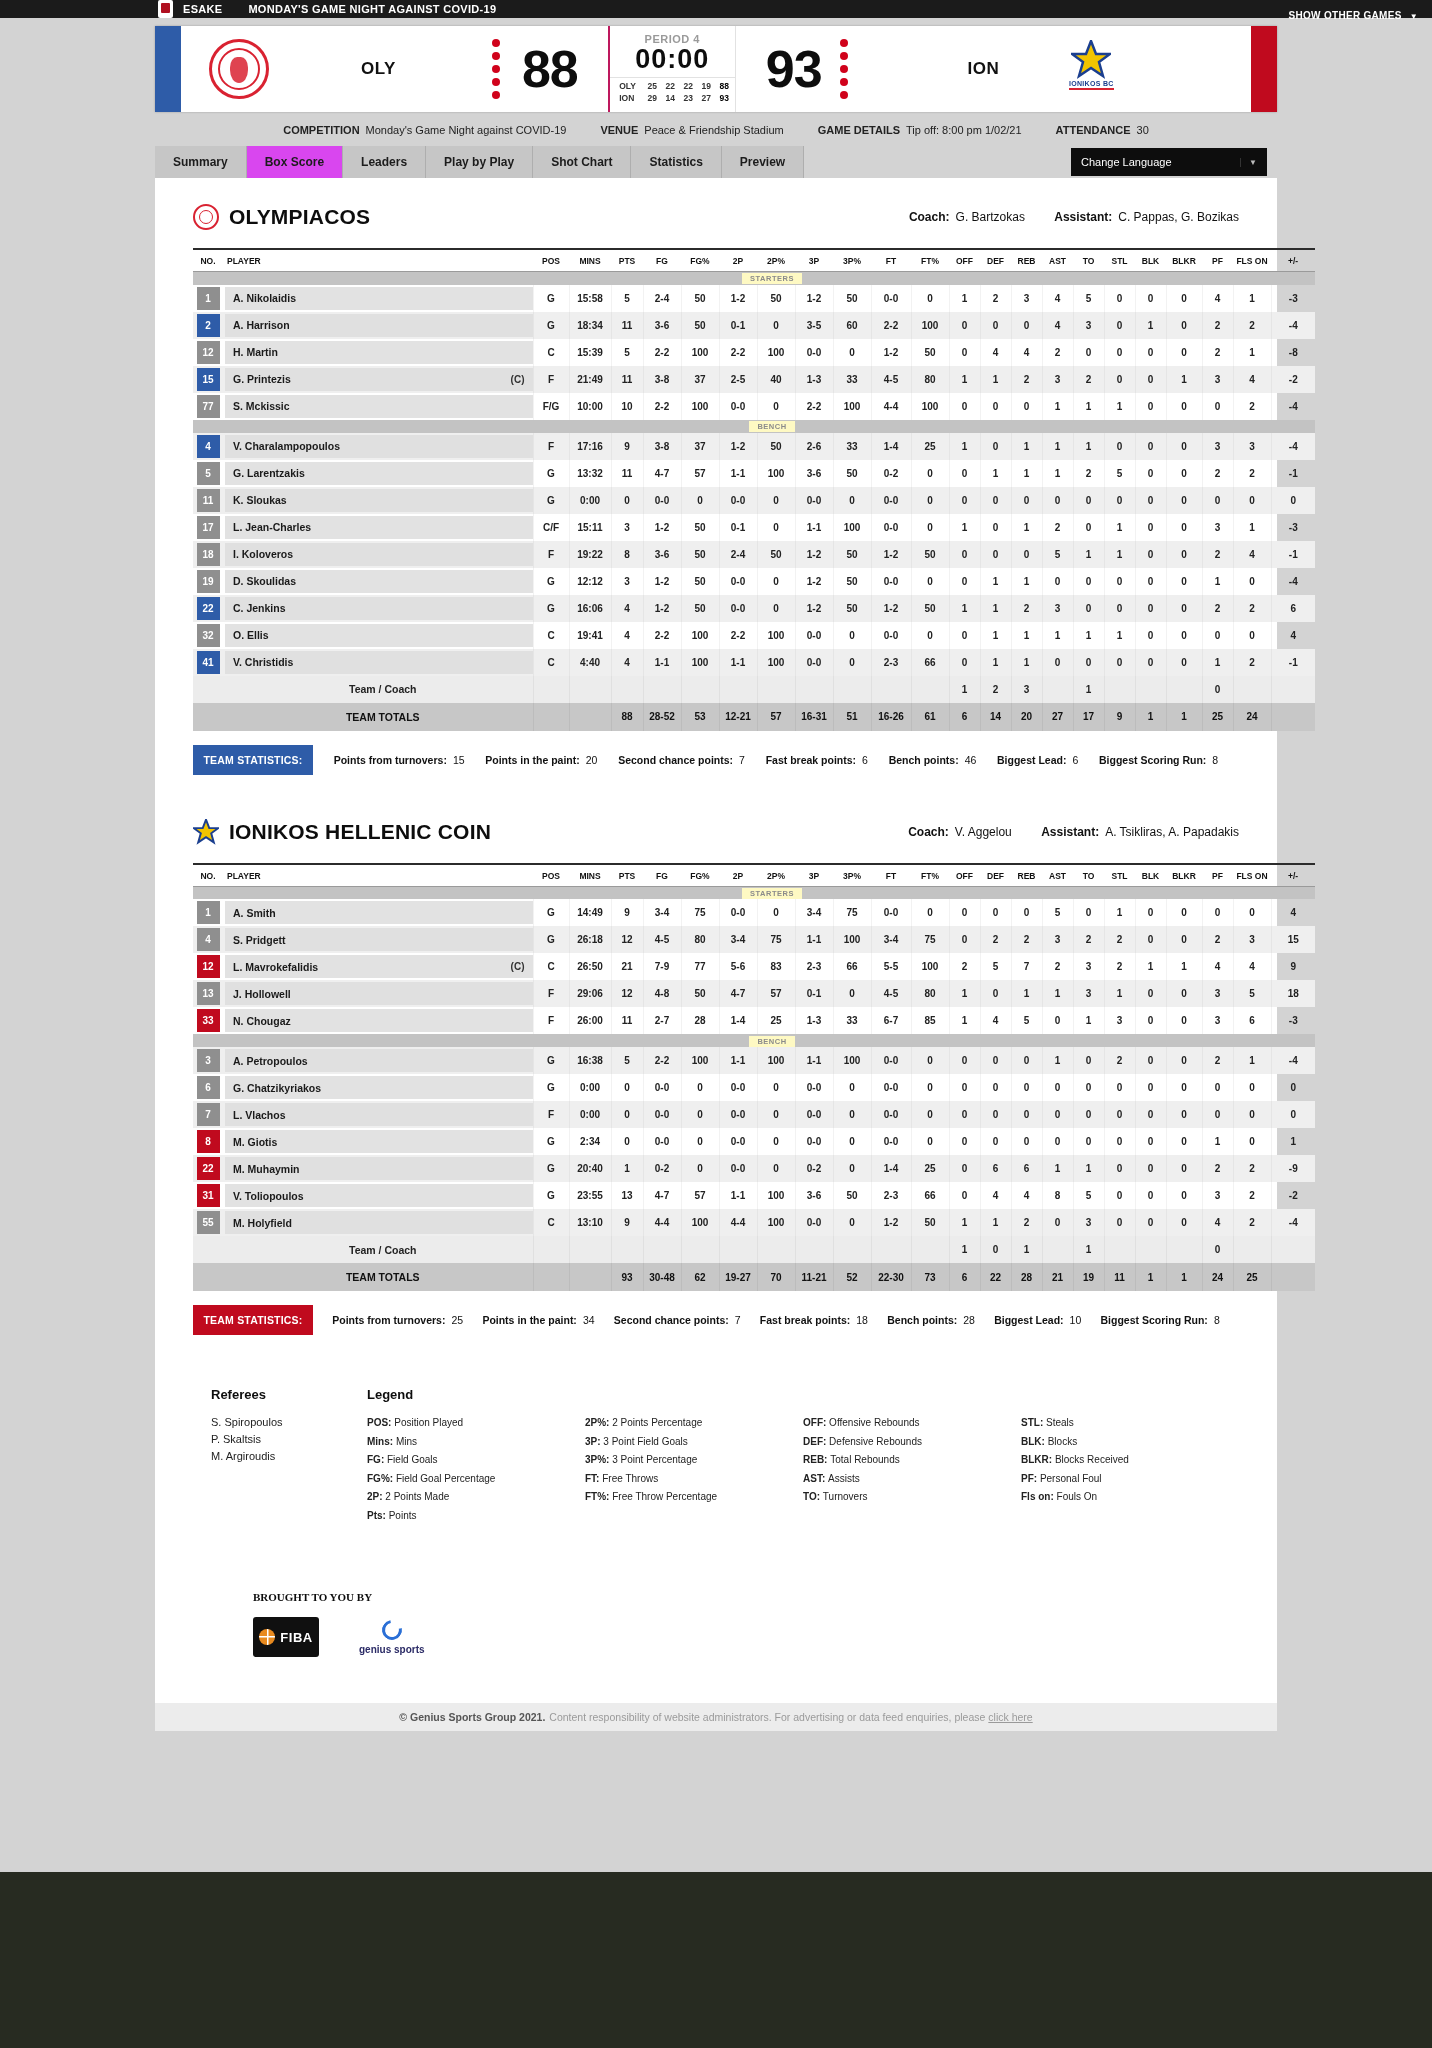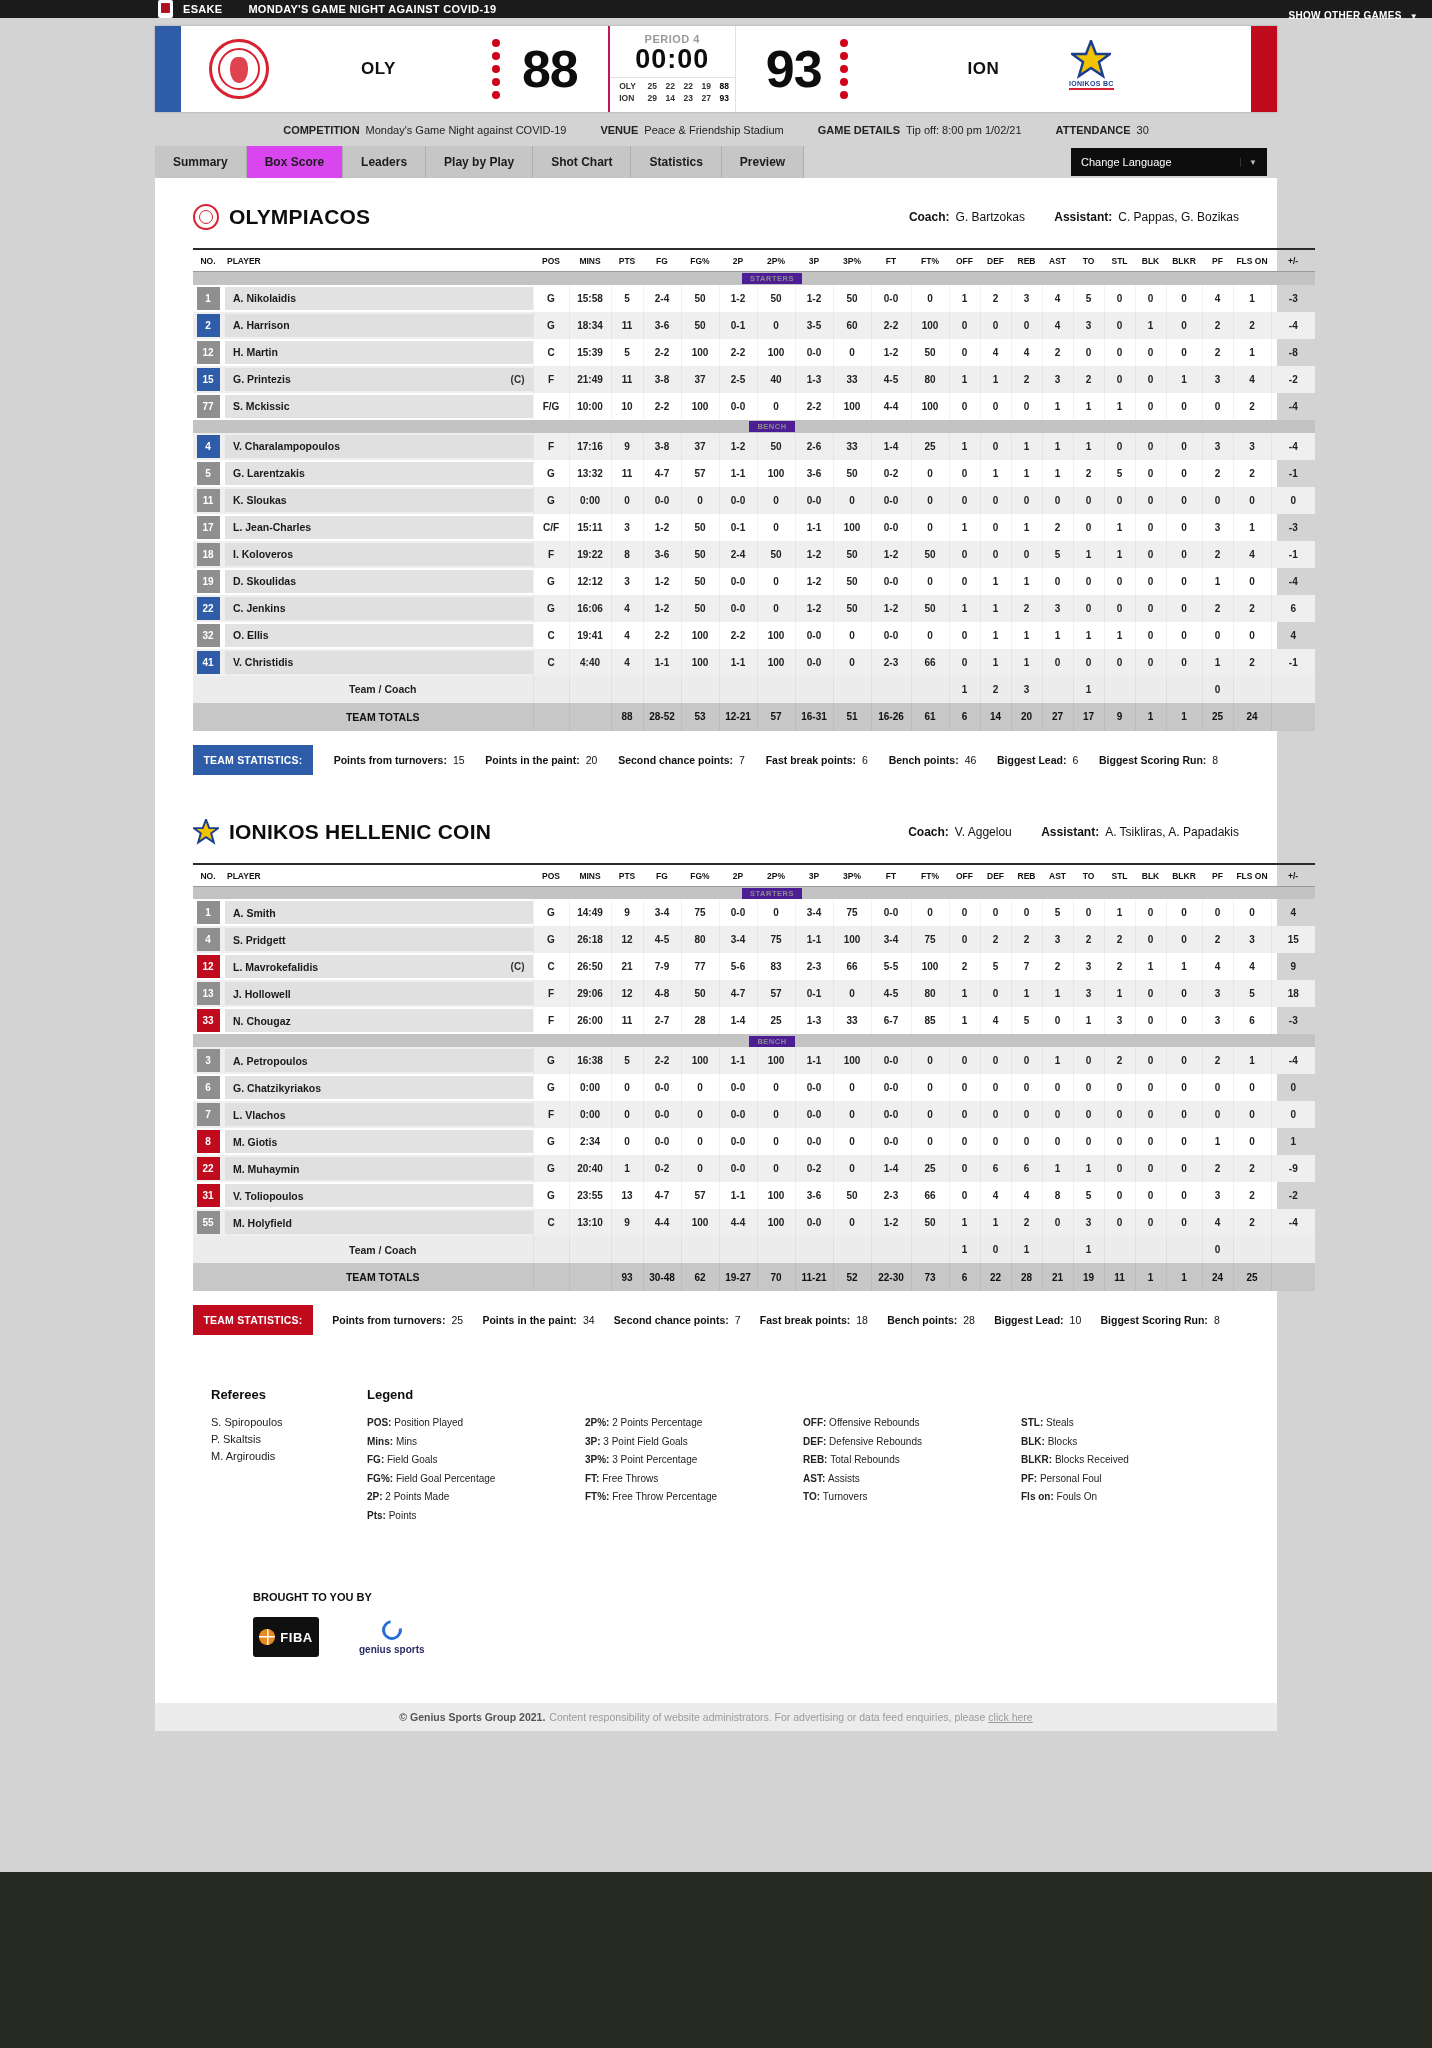--- a/index.html
+++ b/index.html
@@ -88,21 +88,21 @@
   td.numcell { padding:2px; }
   .numbox { width:23px; height:23px; margin:0 auto; background:#8f8f8f; color:#fff; display:flex; align-items:center; justify-content:center; font-size:10px; font-weight:bold; }
   .numbox.hl-blue { background:#2e5ca8; }
   .numbox.hl-red { background:#c00a1e; }
   td.namecell { text-align:left; padding:2px 0; }
   .namewrap { background:#e2e2e2; height:23px; display:flex; align-items:center; padding:0 8px; margin-left:2px; }
   tr.r-alt .namewrap { background:#e0e0e0; }
   .pname { font-size:10.5px; font-weight:bold; color:#1a1a1a; }
   .cap { margin-left:auto; font-weight:bold; font-size:10px; color:#333; }
   tr.seg-row td { height:13px; background:#c3c3c3; padding:0; }
-  .seg-chip { display:inline-block; margin-left:36px; background:#4c1d95; color:#8b8b8b; font-size:7.5px; font-weight:bold; letter-spacing:.5px; padding:1px 8px; }
+  .seg-chip { display:inline-block; margin-left:36px; background:#fef9c3; color:#8b8b8b; font-size:7.5px; font-weight:bold; letter-spacing:.5px; padding:1px 8px; }
   tr.tc-row td { background:#ececec; font-weight:bold; }
   tr.tc-row td.namecell { padding-left:10px; font-size:10.5px; }
   tr.totals td { background:#c7c7c7; font-weight:bold; color:#111; height:28px; }
   tr.totals td.namecell { padding-left:10px; font-size:10.5px; }
 
   .team-stats { display:flex; align-items:center; margin:14px 0 0 0; }
   .ts-box { width:120px; height:30px; color:#fff; font-weight:bold; font-size:10.5px; display:flex; align-items:center; justify-content:center; letter-spacing:.2px; flex:0 0 auto; }
   .ts-box.blue { background:#2e5ca8; }
   .ts-box.red { background:#c00a1e; }
   .ts-items { flex:1; display:flex; justify-content:space-evenly; font-size:10.5px; color:#111; }
@@ -115,21 +115,21 @@
   .refs { width:210px; padding-left:18px; }
   .refs h3, .legend h3 { font-size:13px; font-weight:bold; margin-bottom:12px; color:#0d0d0d; }
   .refs ul { list-style:none; font-size:11px; color:#222; line-height:1.55; }
   .legend { flex:1; }
   .legend-cols { display:flex; }
   .legend-col { width:190px; margin-right:28px; }
   .legend-col .li { font-size:10px; color:#222; line-height:1.85; }
   .legend-col .li b { font-weight:bold; }
 
   .brought { margin-top:66px; padding-left:60px; }
-  .brought h4 { font-size:11px; font-weight:bold; color:#0d0d0d; margin-bottom:14px; }
+  .brought h4 { font-size:11px; font-weight:bold; color:#0d0d0d; margin-bottom:14px;font-family:Liberation Serif, serif; }
   .sponsor-row { display:flex; align-items:center; gap:40px; }
   .fiba-logo { width:66px; height:40px; background:#101010; border-radius:3px; display:flex; align-items:center; justify-content:center; gap:5px; }
   .fiba-ball { width:16px; height:16px; border-radius:50%; background:#e88a1f; position:relative; }
   .fiba-ball::after{ content:""; position:absolute; inset:0; border-radius:50%; background:
      linear-gradient(#fff,#fff) 50% 0/1.5px 100% no-repeat,
      linear-gradient(#fff,#fff) 0 50%/100% 1.5px no-repeat; }
   .fiba-txt { color:#fff; font-weight:bold; font-size:13px; letter-spacing:.5px; }
   .genius { display:flex; flex-direction:column; align-items:center; }
   .genius-icon { width:20px; height:20px; border-radius:50%; border:3px solid #2a6fd6; border-top-color:transparent; transform:rotate(35deg); margin-bottom:4px; }
   .genius-txt { font-size:10px; font-weight:bold; color:#2b2b66; }

